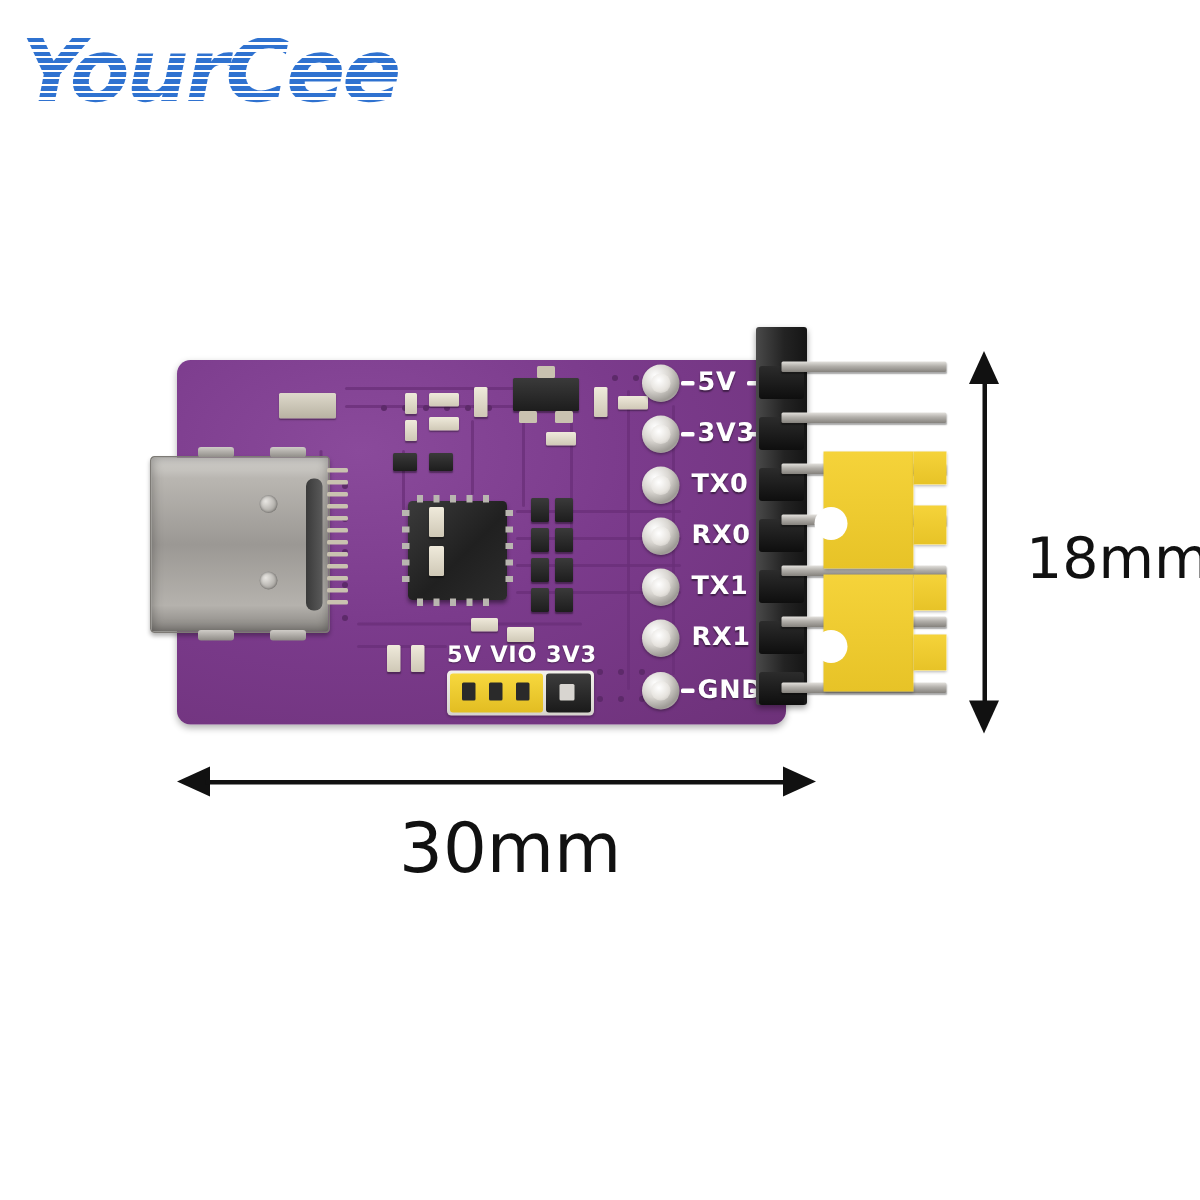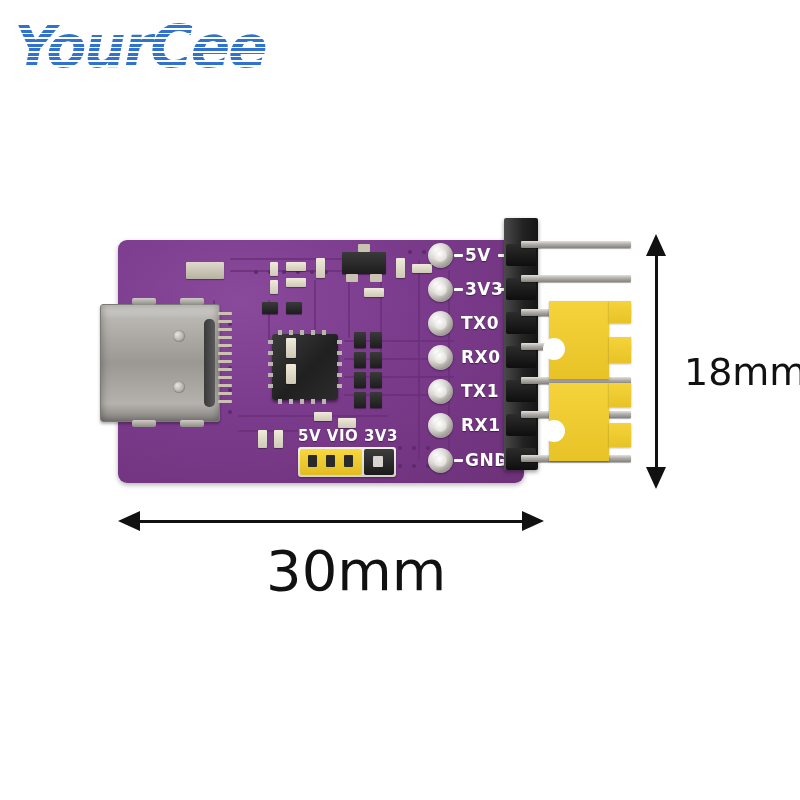--- a/index.html
+++ b/index.html
@@ -303,21 +303,21 @@
     border-right: 10px solid transparent;
     border-top: 22px solid #111111;
   }
   .dim-text {
     position: absolute;
     color: #111111;
     font-family: "DejaVu Sans", sans-serif;
     font-weight: normal;
     white-space: nowrap;
   }
-  #dim-width-text { font-size: 56px; }
+  #dim-width-text { font-size: 46px; }
   #dim-height-text { font-size: 38px; }
 
   
   #watermark {
     position: absolute;
     left: 265px;
     top: 352px;
     font-family: "Liberation Serif", serif;
     font-size: 29px;
     color: rgba(255,255,255,0.46);

